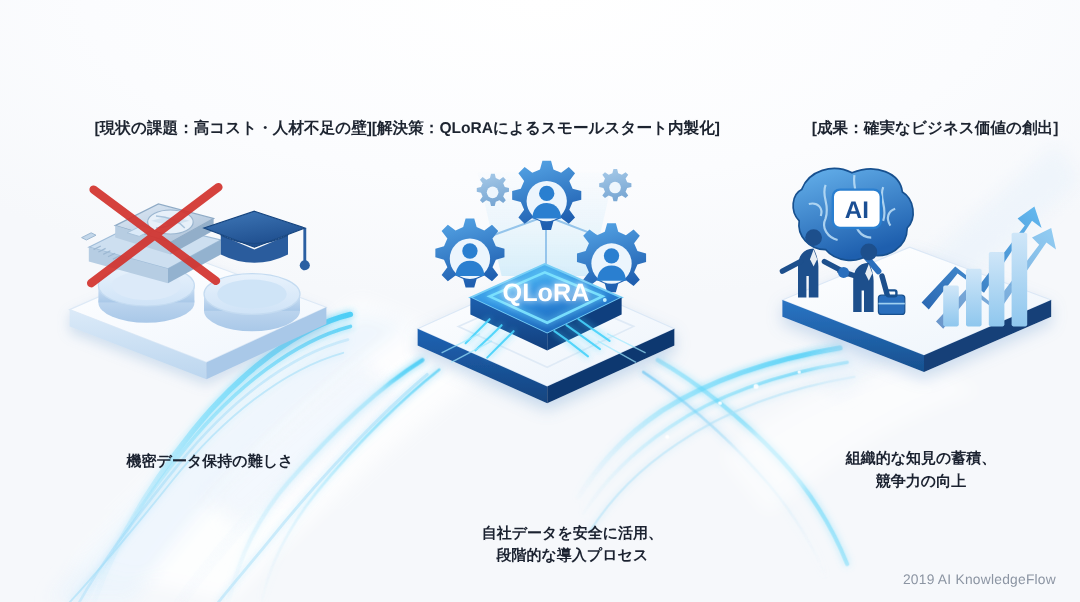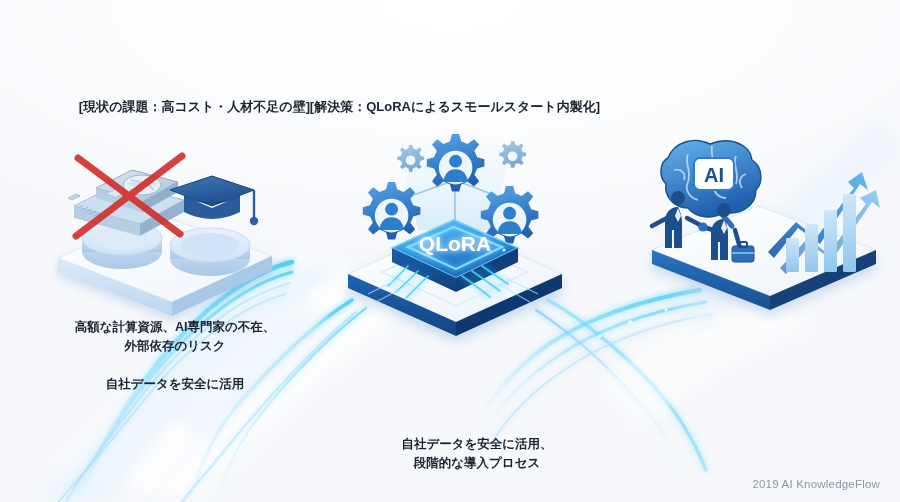--- a/index.html
+++ b/index.html
@@ -149,20 +149,21 @@
       <circle cx="630" cy="322" r="2.1"></circle>
       <circle cx="600" cy="336" r="1.6"></circle>
       <circle cx="666" cy="310" r="1.4"></circle>
       <circle cx="556" cy="364" r="1.7"></circle>
     </g>
   </svg>
 
 
   <div class="sec-head" id="head-0">[現状の課題：高コスト・人材不足の壁]</div>
   <div class="sec-head" id="head-1">[解決策：QLoRAによるスモールスタート内製化]</div>
+  <div class="sec-head" id="head-2">[成果：確実なビジネス価値の創出]</div>
 
   <div class="panel" id="panel-0">
     <svg width="250" height="180" viewBox="0 0 250 180">
       <defs>
         <linearGradient id="pfTop0" x1="0" y1="0" x2="0.6" y2="1">
           <stop offset="0%" stop-color="#ffffff"></stop>
             <stop offset="100%" stop-color="#f2f7fd"></stop>
         </linearGradient>
         <linearGradient id="pfSide0" x1="0" y1="0" x2="0" y2="1">
           <stop offset="0%" stop-color="#dbeaf8"></stop>
@@ -453,23 +454,23 @@
       </g>
 
       <g>
         <rect x="92" y="120" width="22" height="16" rx="2.5" fill="#2a6fbd" stroke="#17508f"></rect>
         <rect x="99" y="116" width="8" height="5" rx="1.5" fill="none" stroke="#17508f" stroke-width="2"></rect>
         <path d="M92,127 L114,127" stroke="#9fd0f0" stroke-width="1.4"></path>
       </g>
     </svg>
   </div>
 
-  <div class="caption" id="cap-0a">高額な計算資源、AI専門家の不在、
-外部依存のリスク</div>
-  <div class="caption" id="cap-0b">自社データを安全に活用</div>
+  <div class="caption" id="cap-0b">機密データ保持の難しさ</div>
 
   <div class="caption" id="cap-1b">自社データを安全に活用、
 段階的な導入プロセス</div>
 
+  <div class="caption" id="cap-2b">組織的な知見の蓄積、
+競争力の向上</div>
 
   <div class="footer">2019 AI KnowledgeFlow</div>
 
 </div>
 
 </body></html>

